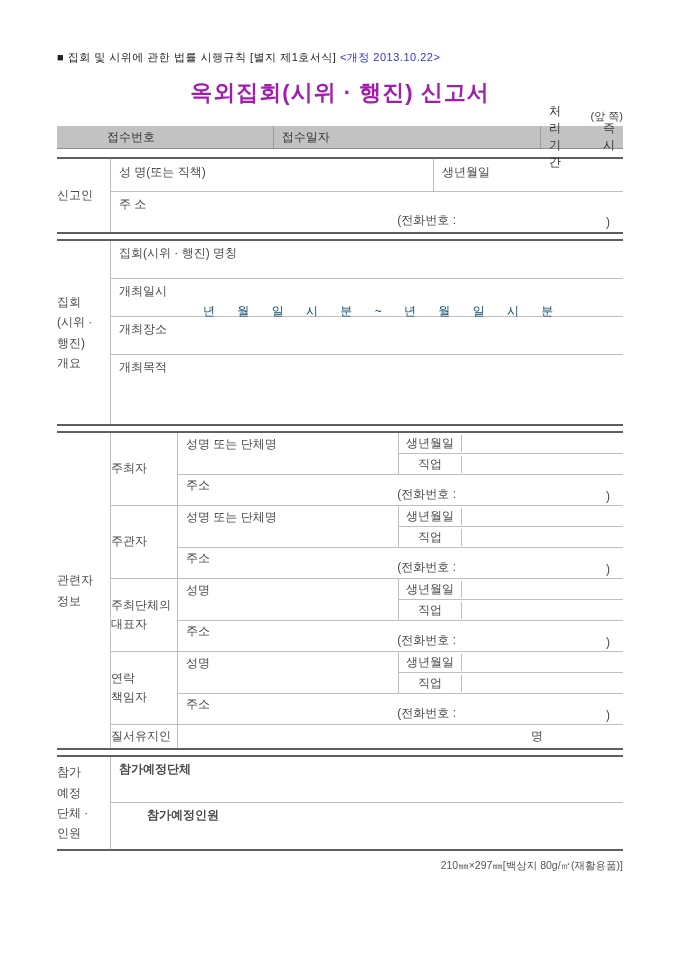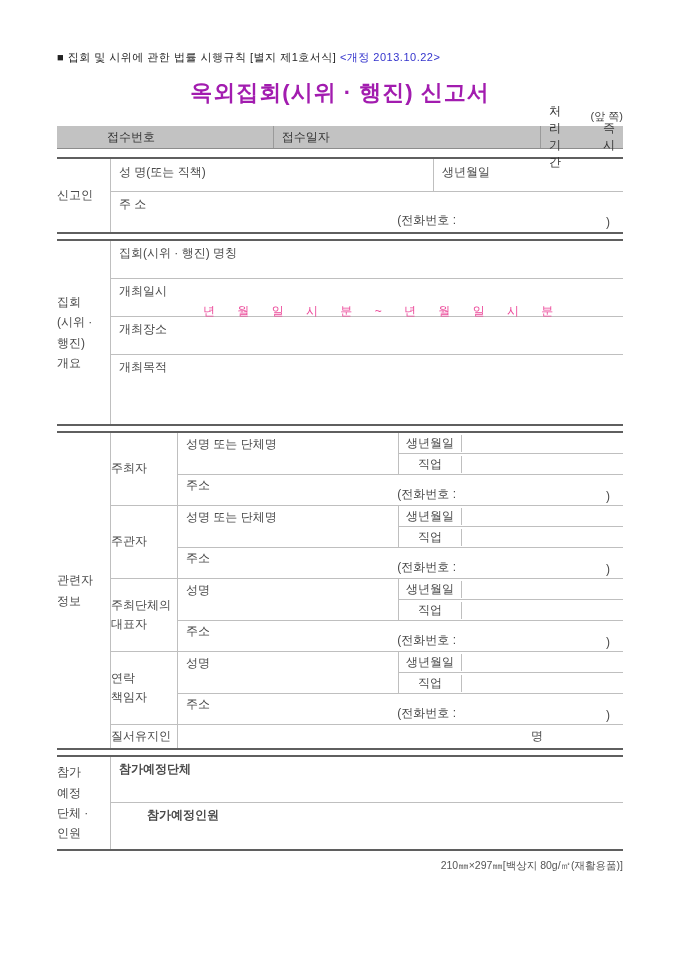--- a/index.html
+++ b/index.html
@@ -68,21 +68,21 @@
   .name-cell { width: 323px; border-right: 1px solid #bfbfbf; padding: 5px 8px; box-sizing: border-box; }
   .birth-cell { flex: 1; padding: 5px 8px; box-sizing: border-box; }
   .addr-row { height: 40px; position: relative; padding: 4px 8px; box-sizing: border-box; }
   .phone { position: absolute; right: 13px; bottom: 3px; display: flex; align-items: flex-end; }
   .phone-gap { width: 150px; display: inline-block; }
 
   
   .arow { padding: 4px 8px; box-sizing: border-box; border-bottom: 1px solid #bfbfbf; }
   .arow.h38 { height: 38px; }
   .arow.h70 { height: 69px; border-bottom: none; }
-  .units { margin-top: 3px; padding-left: 84px; word-spacing: 19px; color: #ec4899; }
+  .units { margin-top: 3px; padding-left: 84px; word-spacing: 19px; color: #0c4a6e; }
 
   
   .block { display: flex; border-bottom: 1px solid #bfbfbf; }
   .role-col {
     width: 66px; flex: none;
     border-right: 1px solid #bfbfbf;
     display: flex; flex-direction: column;
     align-items: flex-start; justify-content: center;
     text-align: center; line-height: 1.6;
   }

